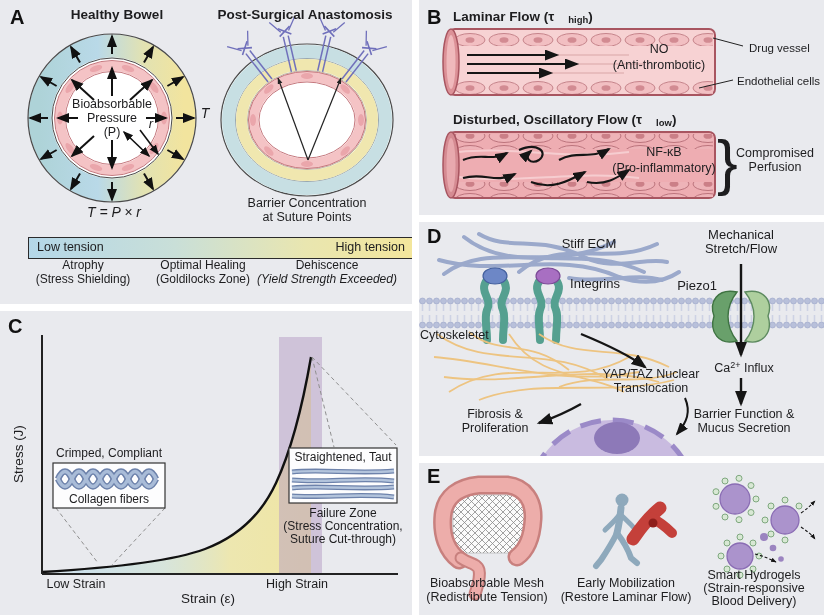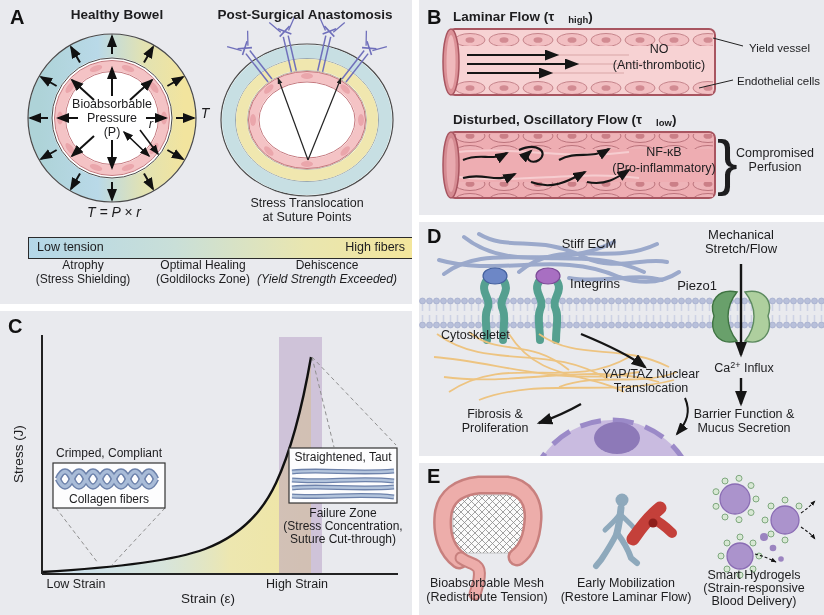--- a/index.html
+++ b/index.html
@@ -144,25 +144,25 @@
     </svg>
     <div class="letter" style="left:10px;top:6px;">A</div>
     <div class="lbl cc b f135" style="left:117px;top:15px;">Healthy Bowel</div>
     <div class="lbl cc b f135" style="left:305px;top:15px;">Post-Surgical Anastomosis</div>
     <div class="lbl cc f125" style="left:112px;top:104px;">Bioabsorbable</div>
     <div class="lbl cc f125" style="left:112px;top:118px;">Pressure</div>
     <div class="lbl cc f125" style="left:112px;top:132px;">(P)</div>
     <div class="lbl cc it f14" style="left:205px;top:114px;">T</div>
     <div class="lbl cc it f13" style="left:151px;top:124px;">r</div>
     <div class="lbl cc it f14" style="left:114px;top:213px;">T = P × r</div>
-    <div class="lbl cc f125" style="left:307px;top:203px;">Stress Translocation</div>
+    <div class="lbl cc f125" style="left:307px;top:203px;">Barrier Concentration</div>
     <div class="lbl cc f125" style="left:307px;top:217px;">at Suture Points</div>
     <div id="bar-a">
       <span class="lo">Low tension</span>
-      <span class="hi">High fibers</span>
+      <span class="hi">High tension</span>
     </div>
     <div class="lbl cc" style="left:83px;top:266px;">Atrophy</div>
     <div class="lbl cc" style="left:83px;top:280px;">(Stress Shielding)</div>
     <div class="lbl cc" style="left:203px;top:266px;">Optimal Healing</div>
     <div class="lbl cc" style="left:203px;top:280px;">(Goldilocks Zone)</div>
     <div class="lbl cc" style="left:327px;top:266px;">Dehiscence</div>
     <div class="lbl cc" style="left:327px;top:280px;font-style:italic;">(Yield Strength Exceeded)</div>
   </div>
 
   <div class="panel" id="panel-b" style="left:419px;top:0;width:405px;height:215px;">
@@ -216,21 +216,21 @@
           <path d="M112,182 C132,190 148,182 166,172"></path>
           <path d="M140,160 C158,150 172,160 190,149"></path>
           <path d="M168,182 C186,186 198,178 210,170"></path>
         </g>
       </g>
     </svg>
     <div class="letter" style="left:8px;top:6px;">B</div>
     <div class="lbl b f135" style="left:34px;top:9px;"><span>Laminar Flow (τ</span><span class="sub">high</span><span>)</span></div>
     <div class="lbl cc f125" style="left:240px;top:49px;">NO</div>
     <div class="lbl cc f125" style="left:240px;top:65px;">(Anti-thrombotic)</div>
-    <div class="lbl f115" style="left:330px;top:42px;">Yield vessel</div>
+    <div class="lbl f115" style="left:330px;top:42px;">Drug vessel</div>
     <div class="lbl f115" style="left:318px;top:75px;">Endothelial cells</div>
     <div class="lbl b f135" style="left:34px;top:112px;"><span>Disturbed, Oscillatory Flow (τ</span><span class="sub">low</span><span>)</span></div>
     <div class="lbl cc f125" style="left:245px;top:152px;">NF-κB</div>
     <div class="lbl cc f125" style="left:245px;top:168px;">(Pro-inflammatory)</div>
     <div class="brace" style="left:298px;top:131px;">}</div>
     <div class="lbl cc f125" style="left:356px;top:153px;">Compromised</div>
     <div class="lbl cc f125" style="left:356px;top:167px;">Perfusion</div>
   </div>
 
   <div class="panel" id="panel-c" style="left:0;top:311px;width:412px;height:304px;">
@@ -353,21 +353,21 @@
         <path d="M266,176 C272,190 268,200 258,212" stroke-width="2"></path>
         <path d="M162,182 C148,190 134,196 120,201" stroke-width="2.4"></path>
       </g>
     </svg>
     <div class="letter" style="left:8px;top:3px;">D</div>
     <div class="lbl cc f13" style="left:170px;top:22px;">Stiff ECM</div>
     <div class="lbl cc f13" style="left:322px;top:13px;">Mechanical</div>
     <div class="lbl cc f13" style="left:322px;top:27px;">Stretch/Flow</div>
     <div class="lbl cc f13" style="left:176px;top:62px;">Integrins</div>
     <div class="lbl cc f13" style="left:278px;top:64px;">Piezo1</div>
-    <div class="lbl f125" style="left:1px;top:106px;padding-left:21px;">Cytoskeletet</div>
+    <div class="lbl f125" style="left:1px;top:106px;">Cytoskeletet</div>
     <div class="lbl cc f125" style="left:232px;top:152px;">YAP/TAZ Nuclear</div>
     <div class="lbl cc f125" style="left:232px;top:166px;">Translocation</div>
     <div class="lbl cc f125" style="left:76px;top:192px;">Fibrosis &amp;</div>
     <div class="lbl cc f125" style="left:76px;top:206px;">Proliferation</div>
     <div class="lbl cc f125" style="left:325px;top:145px;"><span>Ca</span><span class="sup">2+</span><span> Influx</span></div>
     <div class="lbl cc f125" style="left:325px;top:192px;">Barrier Function &amp;</div>
     <div class="lbl cc f125" style="left:325px;top:206px;">Mucus Secretion</div>
   </div>
 
   <div class="panel" id="panel-e" style="left:419px;top:463px;width:405px;height:152px;">

